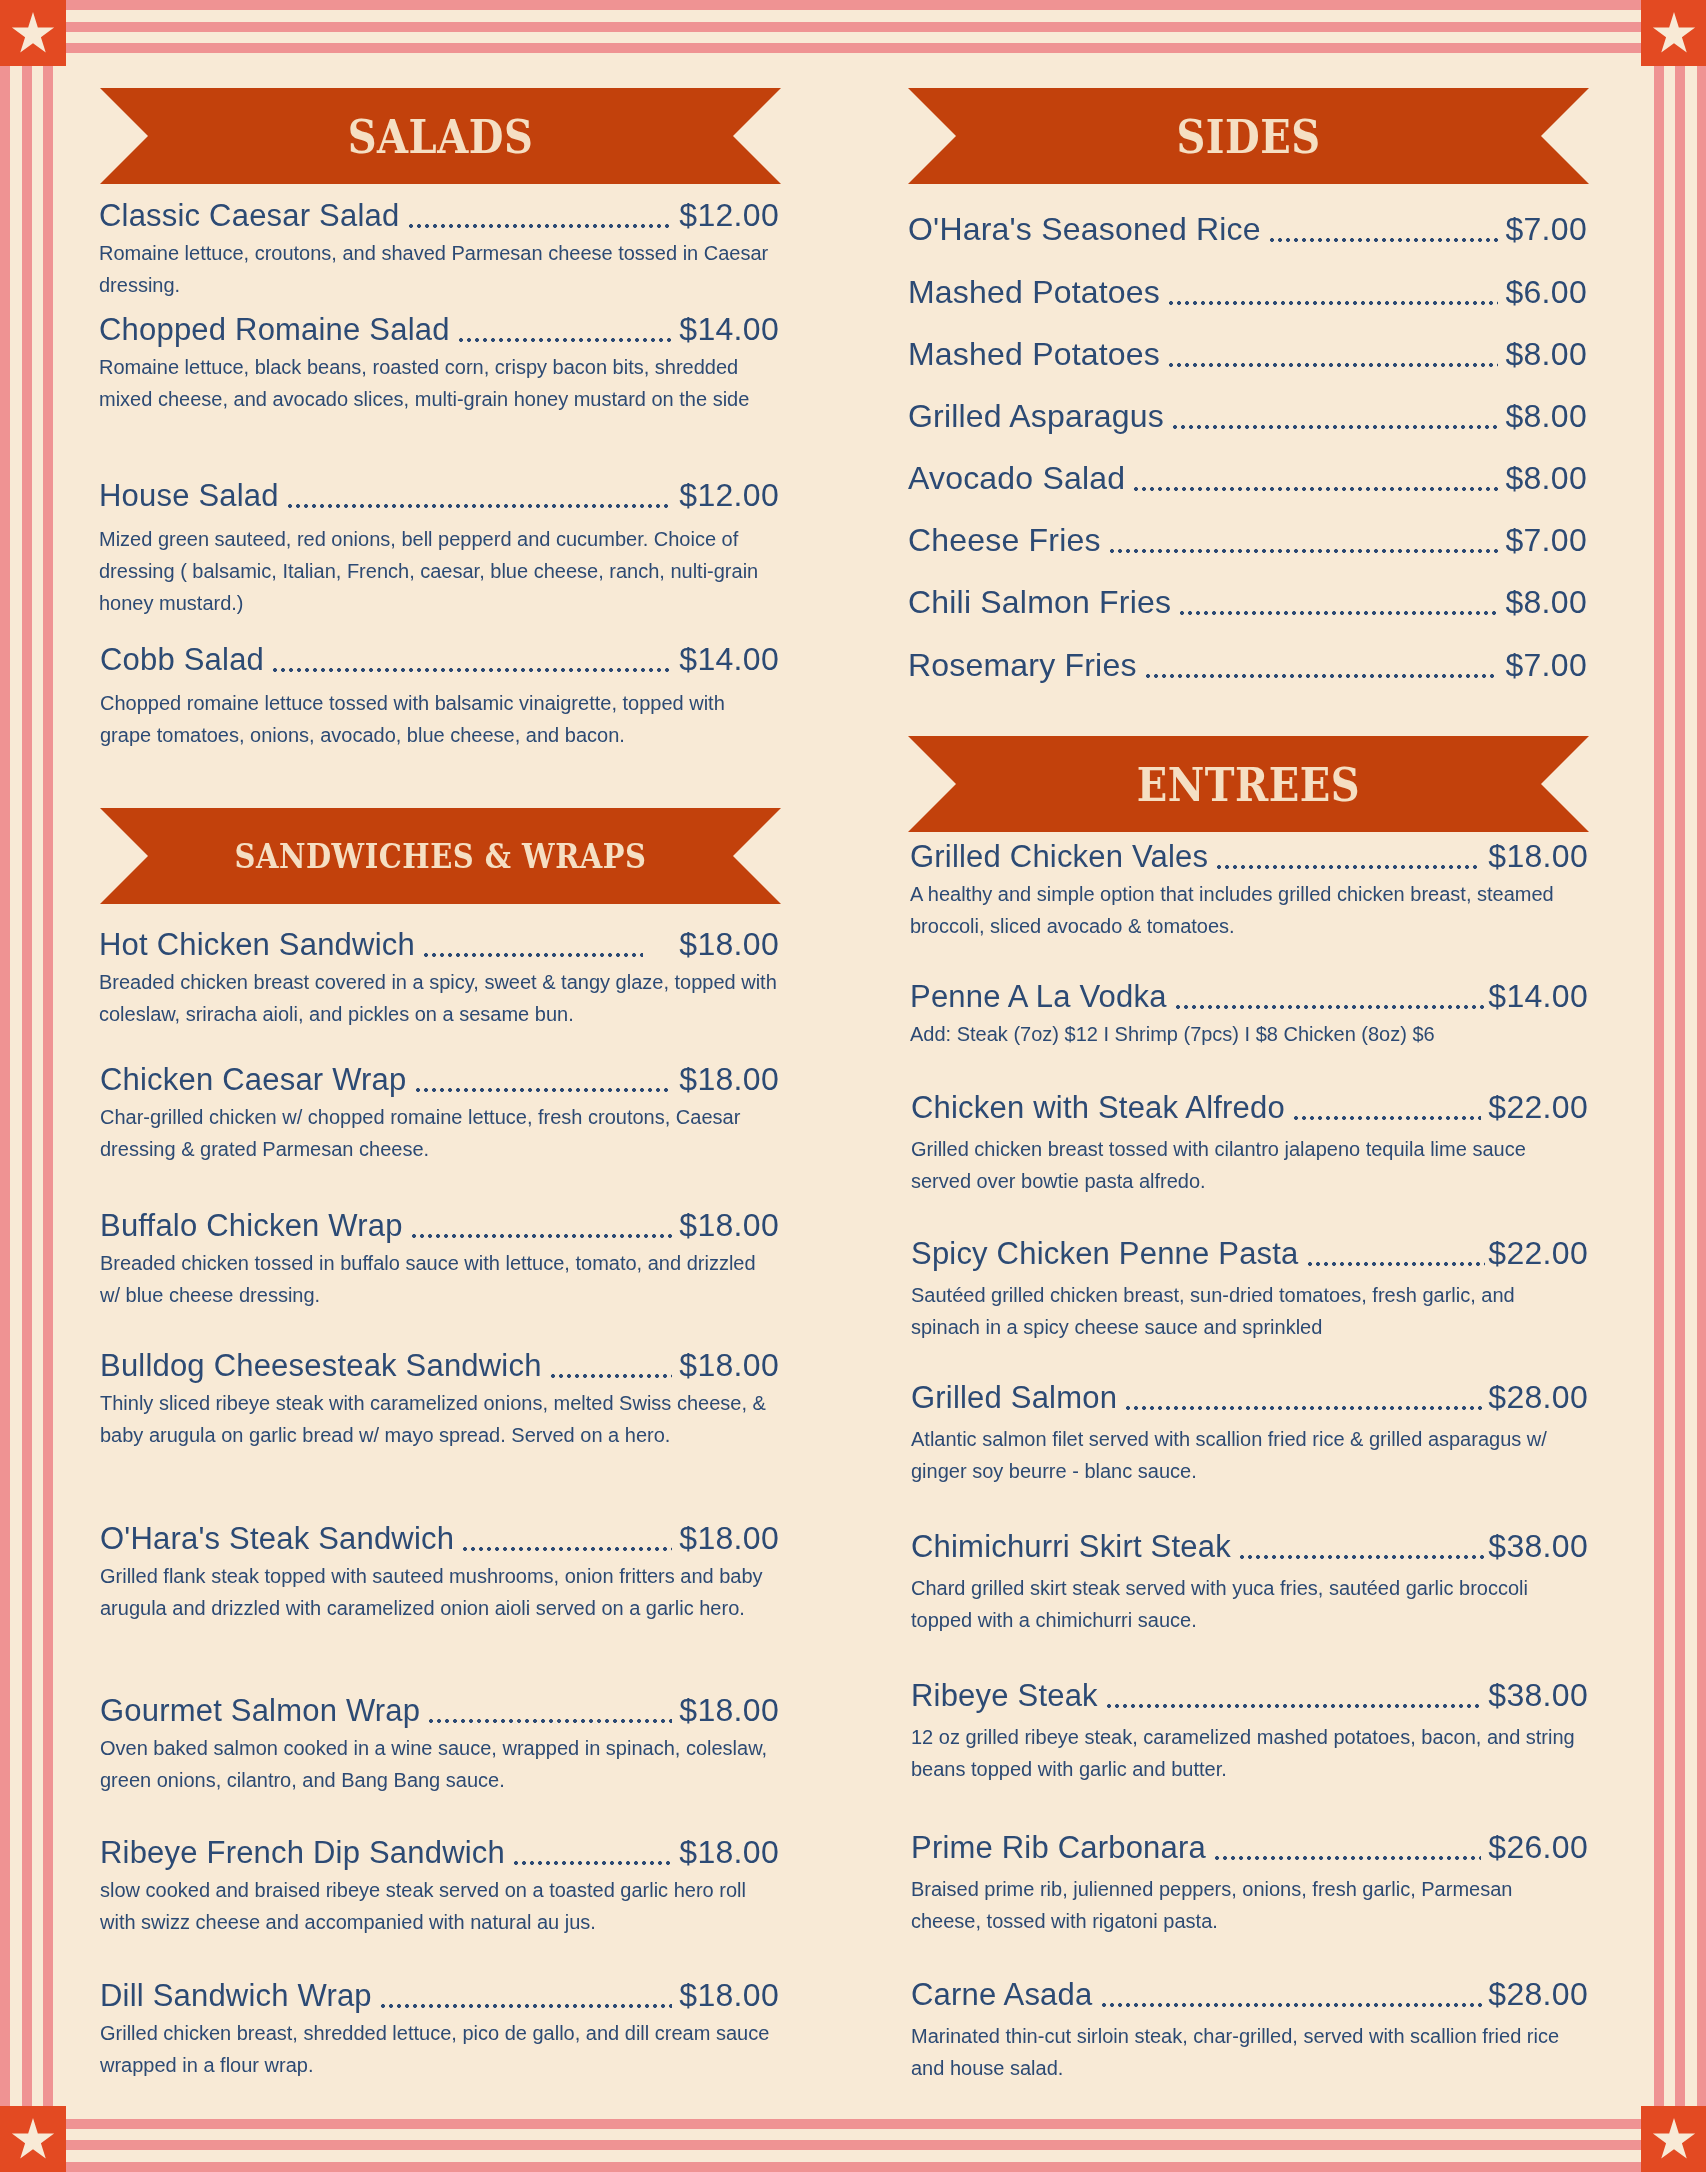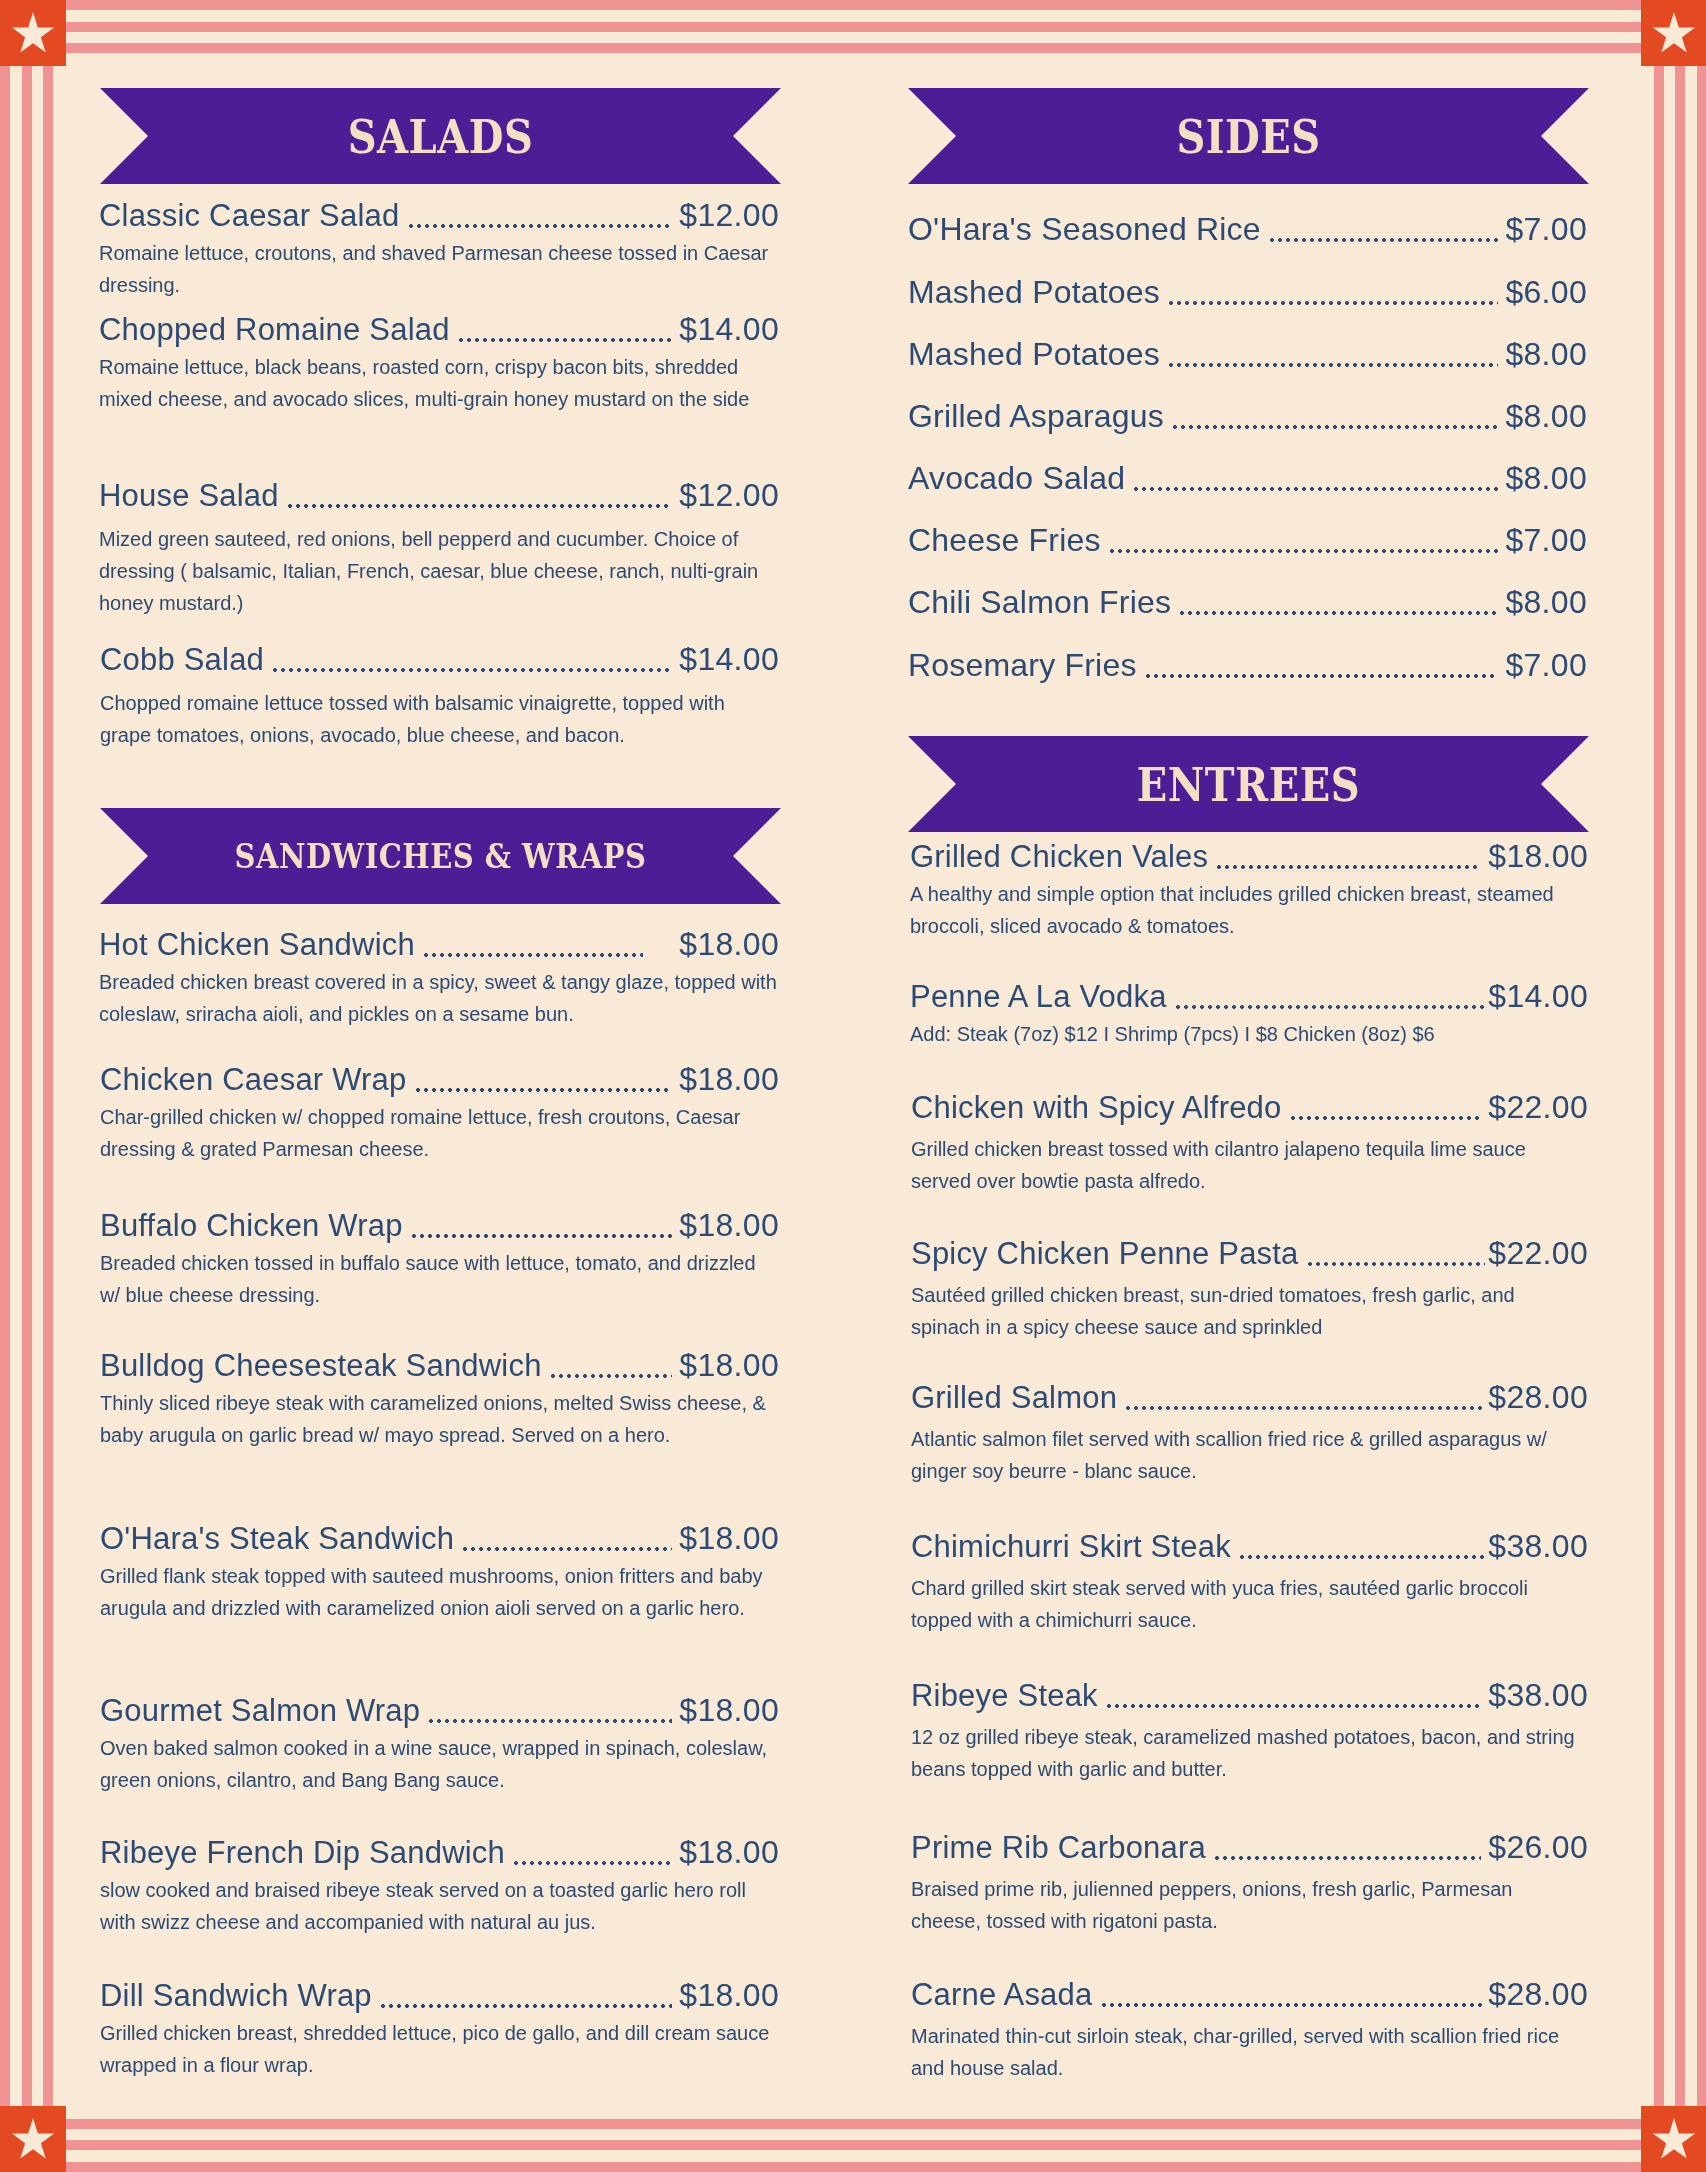--- a/index.html
+++ b/index.html
@@ -1,20 +1,20 @@
 <!DOCTYPE html>
 <html style="font-size:8.3px"><head>
 <meta charset="utf-8">
 <style>
   html, body { margin:0; padding:0; }
   body { width:1707px; height:2172px; position:relative; overflow:hidden; background:#f8ead6; font-family:"Liberation Sans", sans-serif; color:#2c4a74; }
   .stripe { position:absolute; background:#ef9393; }
   .corner { position:absolute; width:66px; height:66px; background:#e34a22; display:flex; align-items:center; justify-content:center; }
   .corner svg { width:44px; height:42px; }
-  .banner { position:absolute; height:96px; background:#4c1d95; display:flex; align-items:center; justify-content:center;
+  .banner { position:absolute; height:96px; background:#c2410c; display:flex; align-items:center; justify-content:center;
             clip-path: polygon(0 0, 100% 0, calc(100% - 48px) 50%, 100% 100%, 0 100%, 48px 50%); }
   .banner-title { font-family:"DejaVu Serif", serif; font-weight:bold; color:#f5dfc3; letter-spacing:0.5px; transform:scaleY(1.15); }
   .item { position:absolute; }
   .item-row { display:flex; align-items:flex-end; white-space:nowrap; }
   .item-name { font-size:31px; font-weight:500; color:#2c4a74; letter-spacing:0.2px; }
   .leader { flex:1; overflow:hidden; margin:0 7.2px 5.2px 7.2px; height:15.5px; position:relative; }
   .leader::before { content:""; position:absolute; left:0; right:0; bottom:1px; height:4.1px;
      background-image: radial-gradient(circle, #2c4a74 1.9px, transparent 2.2px); background-size:8px 4.1px; background-repeat:repeat-x; }
   .item-price { font-size:32px; color:#2c4a74; letter-spacing:0.3px; }
   .item-desc { font-size:20px; line-height:32px; color:#2c4a74; margin-top:3.1px; }
@@ -264,21 +264,21 @@
     <div class="item-row">
         <span class="item-name">Penne A La Vodka</span>
         <span class="leader" style="margin-right:3.1px;"></span>
         <span class="item-price">$14.00</span>
       </div>
     <div class="item-desc">Add: Steak (7oz) $12 I Shrimp (7pcs) I $8 Chicken (8oz) $6</div>
   </div>
 
   <div class="item" style="left:911px; top:1089px; width:677px;">
     <div class="item-row">
-        <span class="item-name">Chicken with Spicy Alfredo</span>
+        <span class="item-name">Chicken with Steak Alfredo</span>
         <span class="leader"></span>
         <span class="item-price">$22.00</span>
       </div>
     <div class="item-desc" style="margin-top:7.2px;">Grilled chicken breast tossed with cilantro jalapeno tequila lime sauce served over bowtie pasta alfredo.</div>
   </div>
 
   <div class="item" style="left:911px; top:1235px; width:677px;">
     <div class="item-row">
         <span class="item-name">Spicy Chicken Penne Pasta</span>
         <span class="leader" style="margin-right:3.1px;"></span>

